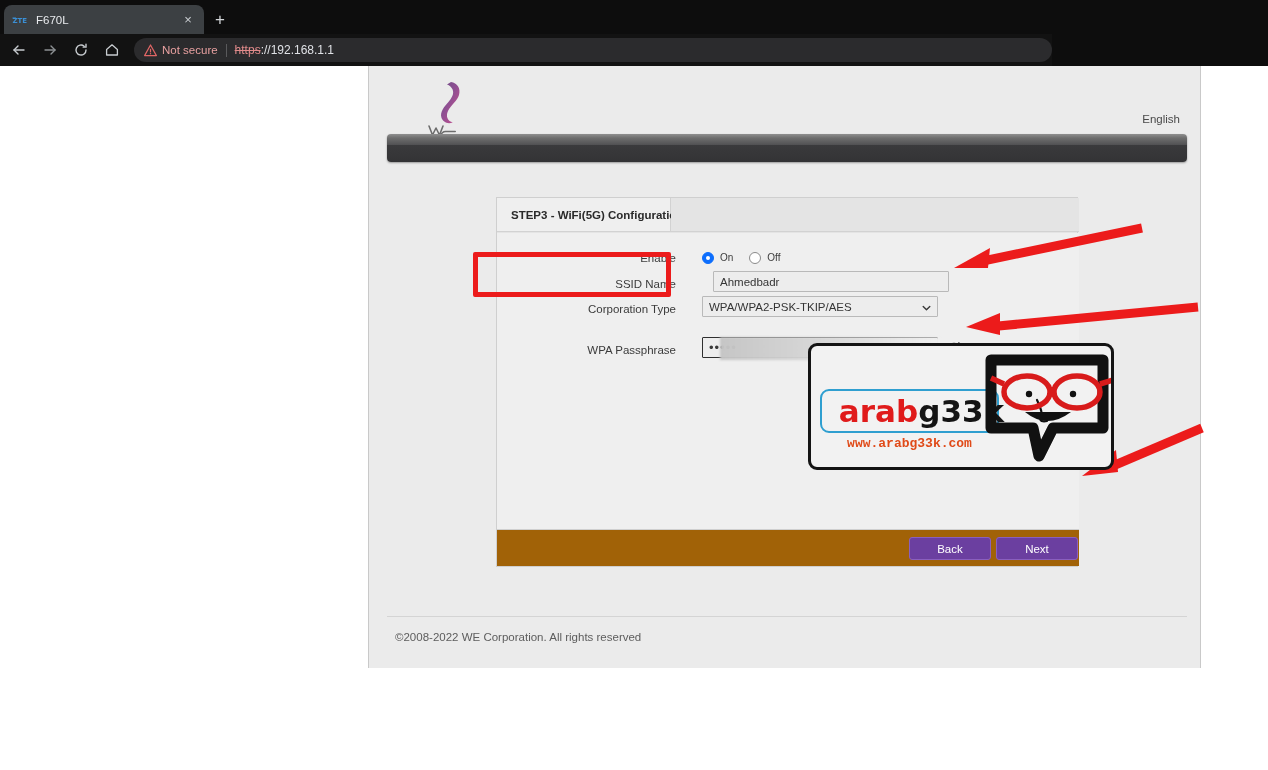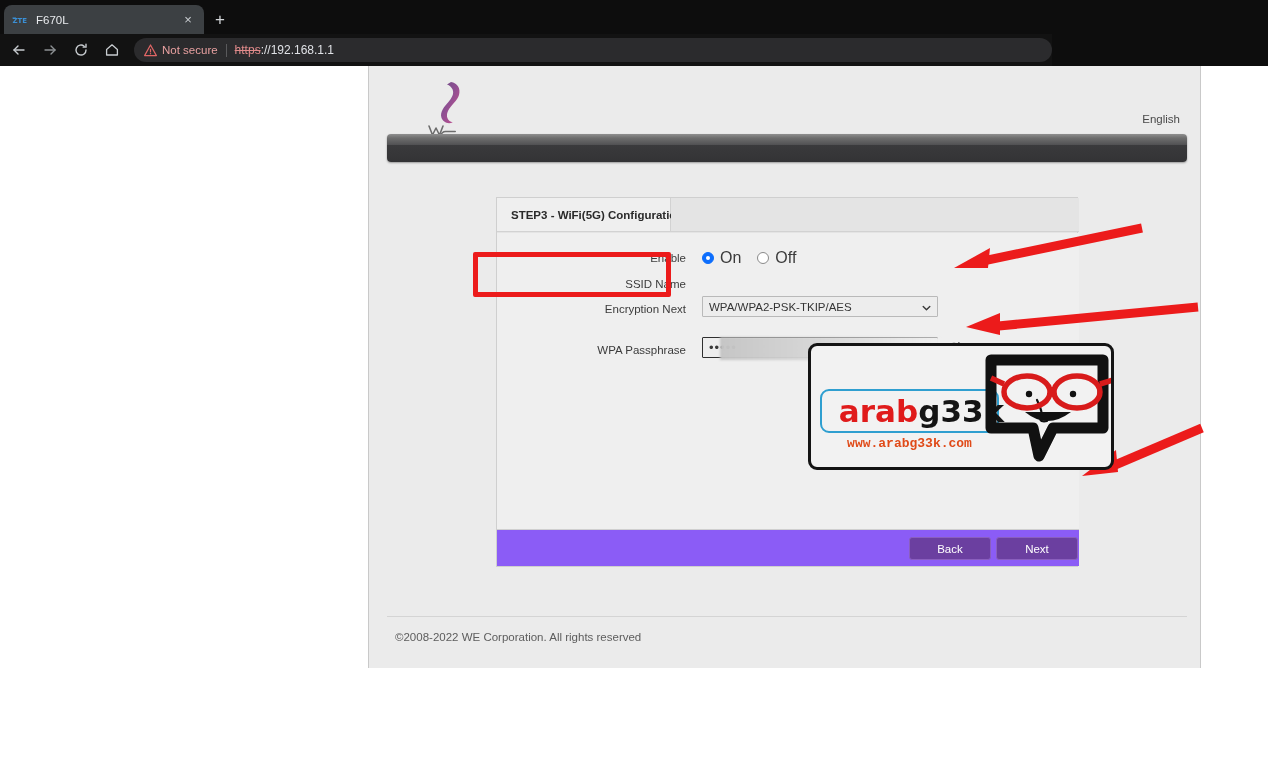--- a/index.html
+++ b/index.html
@@ -165,34 +165,34 @@
     border-bottom: 1px solid #d2d2d2;
   }
   .panel-body {
     position: absolute; left: 0; top: 35px;
     width: 582px; height: 298px;
     background: #efefef;
   }
   .panel-footer {
     position: absolute; left: 0; bottom: 0;
     width: 582px; height: 37px;
-    background: #8b5cf6;
+    background: #a16207;
     border-top: 1px solid #cfcfcf;
   }
 
   
   .frow {
     position: absolute;
     left: 0; width: 582px; height: 25px;
     display: flex; align-items: center;
   }
   .flabel {
     width: 205px;
     text-align: right;
-    padding-right: 16px;
+    padding-right: 26px;
     font-size: 11.5px; color: #3b3b3b;
     white-space: nowrap;
   }
   .fctrl { flex: 1 1 auto; position: relative; height: 25px; }
 
   .radio-group { display: flex; align-items: center; height: 25px; }
   .radio {
     width: 12px; height: 12px;
     border-radius: 50%;
     border: 1px solid #8a8a8a;
@@ -204,21 +204,21 @@
     border-color: #0d6efd;
     background: #0d6efd;
   }
   .radio.on::after {
     content: "";
     width: 4px; height: 4px;
     border-radius: 50%;
     background: #fff;
   }
   .radio-label {
-    font-size: 16px; color: #3b3b3b;
+    font-size: 10px; color: #3b3b3b;
     margin: 0 16px 0 6px;
     cursor: pointer;
   }
 
   .textfield {
     width: 236px; height: 21px;
     background: #ededed;
     border: 1px solid #b9b9b9;
     font-size: 11.5px;
     color: #353535;
@@ -450,24 +450,27 @@
               <span class="radio on"></span>
               <span class="radio-label">On</span>
               <span class="radio"></span>
               <span class="radio-label">Off</span>
             </div>
           </div>
         </div>
 
         <div class="frow" style="top:38px;gap:11px;">
           <div class="flabel">SSID Name</div>
+          <div class="fctrl">
+            <input class="textfield" type="text" value="Ahmedbadr" style="">
+          </div>
         </div>
 
         <div class="frow" style="top:63px;">
-          <div class="flabel">Encryption Next</div>
+          <div class="flabel">Corporation Type</div>
           <div class="fctrl">
             <div class="selectfield">
               <span>WPA/WPA2-PSK-TKIP/AES</span>
               <span class="chev">
                 <svg width="9" height="9" viewBox="0 0 9 9" fill="none" stroke="#3a3a3a" stroke-width="1.4" stroke-linecap="round" stroke-linejoin="round">
                   <path d="M1.2 3 L4.5 6.3 L7.8 3"></path>
                 </svg>
               </span>
             </div>
           </div>

